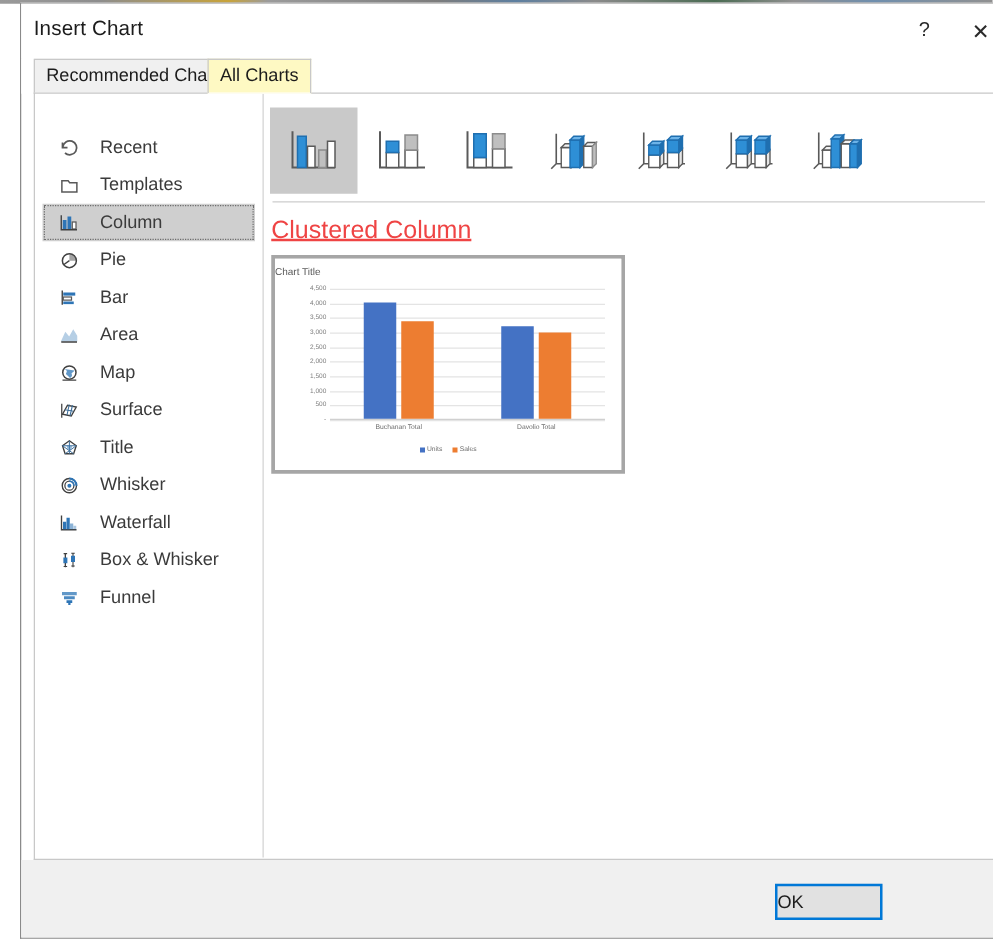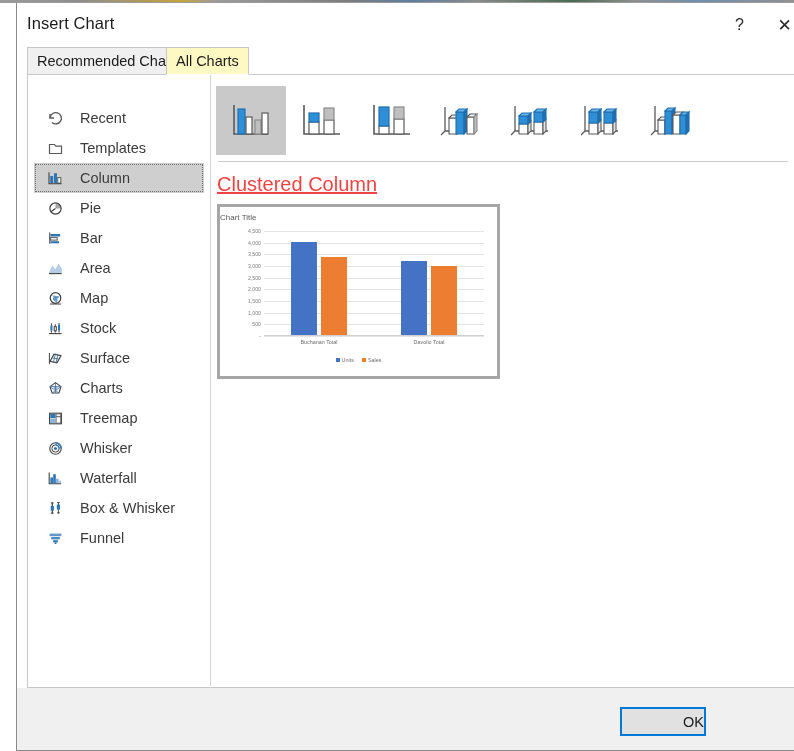--- a/index.html
+++ b/index.html
@@ -197,21 +197,21 @@
 
   
   .footer {
     position: absolute; left: 0; top: 685px;
     width: 792px; height: 62px;
     background: #f0f0f0;
   }
   .dlg-btn {
     position: absolute; top: 19px;
     width: 86px; height: 29px;
-    display: flex; align-items: center; justify-content: flex-end;
+    display: flex; align-items: center; justify-content: flex-start;
     font-size: 14.5px; color: #1c1c1c;
     background: #e1e1e1;
     border: 1px solid #adadad;
     cursor: default;
   }
   .btn-ok {
     right: 103px;
     background: #e1e1e1;
     border: 2px solid #0078d7;
   }
@@ -319,62 +319,36 @@
               <circle cx="8.5" cy="8" r="5.3" fill="#fff" stroke="#404040" stroke-width="1.2"></circle>
               <path d="M4.4 5.2c2 .6 2.6 2 1.6 3.2s1.6 2 2.4 3.4 2.8-1 2-2.4 1.8-1.6 2.2-3" fill="#2e75b6" opacity=".75"></path>
               <path d="M3 14h11" stroke="#404040" stroke-width="1"></path>
             </svg>
           </span>
           <span class="lbl">Map</span>
         </div>
         <div class="side-item">
           <span class="ico">
             <svg width="17" height="17" viewBox="0 0 17 17">
-              <path d="M2 13.6h12.6" stroke="#404040" stroke-width="1.1"></path>
-              <rect x="3.4" y="5.4" width="2.1" height="5.2" fill="#2e75b6"></rect>
-              <path d="M4.45 3.4v2M4.45 10.6v2" stroke="#404040" stroke-width="1"></path>
-              <rect x="7.2" y="6.6" width="2.1" height="4.2" fill="#fff" stroke="#404040" stroke-width="1"></rect>
-              <path d="M8.25 4.2v2.4M8.25 10.8v1.8" stroke="#404040" stroke-width="1"></path>
-              <rect x="11" y="4.6" width="2.1" height="6" fill="#2e75b6"></rect>
-              <path d="M12.05 3v1.6M12.05 10.6v2" stroke="#404040" stroke-width="1"></path>
-            </svg>
-          </span>
-          <span class="lbl">Stock</span>
-        </div>
-        <div class="side-item">
-          <span class="ico">
-            <svg width="17" height="17" viewBox="0 0 17 17">
               <path d="M3 11.4 7 4.2l7 1.4-4 7.2z" fill="#fff" stroke="#404040" stroke-width="1.1"></path>
               <path d="M5 7.8l6.6 1.2M8.4 3.6 6.6 12M11 4.2 9 12.6" stroke="#41719C" stroke-width=".9"></path>
               <path d="M2.4 3v11.2" stroke="#404040" stroke-width="1"></path>
             </svg>
           </span>
           <span class="lbl">Surface</span>
         </div>
         <div class="side-item">
           <span class="ico">
             <svg width="17" height="17" viewBox="0 0 17 17">
               <path d="M8.5 2.6 14 6.6l-2.1 6.4H5.1L3 6.6z" fill="none" stroke="#404040" stroke-width="1.1"></path>
               <path d="M8.5 2.6V13M3 6.6 14 6.6M3 6.6l8.9 6.4M14 6.6 5.1 13" stroke="#41719C" stroke-width=".8"></path>
               <path d="M6.3 6.2 10.8 7 9.6 10.4 6.9 9z" fill="#2e75b6" opacity=".5"></path>
             </svg>
           </span>
-          <span class="lbl">Charts</span>
-        </div>
-        <div class="side-item">
-          <span class="ico">
-            <svg width="17" height="17" viewBox="0 0 17 17">
-              <rect x="2.6" y="3.2" width="11.8" height="10.6" fill="#fff" stroke="#404040" stroke-width="1.1"></rect>
-              <rect x="3.3" y="3.9" width="5.3" height="4.2" fill="#2e75b6"></rect>
-              <rect x="3.3" y="8.6" width="5.3" height="4.5" fill="#2e75b6" opacity=".55"></rect>
-              <rect x="9.1" y="3.9" width="4.6" height="2.4" fill="#fff" stroke="#595959" stroke-width=".8"></rect>
-              <rect x="9.1" y="6.8" width="4.6" height="6.3" fill="#fff" stroke="#595959" stroke-width=".8"></rect>
-            </svg>
-          </span>
-          <span class="lbl">Treemap</span>
+          <span class="lbl">Title</span>
         </div>
         <div class="side-item">
           <span class="ico">
             <svg width="17" height="17" viewBox="0 0 17 17">
               <circle cx="8.5" cy="8.5" r="5.7" fill="none" stroke="#404040" stroke-width="1.1"></circle>
               <circle cx="8.5" cy="8.5" r="3.6" fill="none" stroke="#404040" stroke-width="1"></circle>
               <circle cx="8.5" cy="8.5" r="1.6" fill="#2e75b6"></circle>
               <path d="M8.5 2.8A5.7 5.7 0 0 1 14.2 8.5" fill="none" stroke="#2e75b6" stroke-width="1.6"></path>
               <path d="M8.5 4.9A3.6 3.6 0 0 1 12.1 8.5" fill="none" stroke="#2e75b6" stroke-width="1.4"></path>
             </svg>

